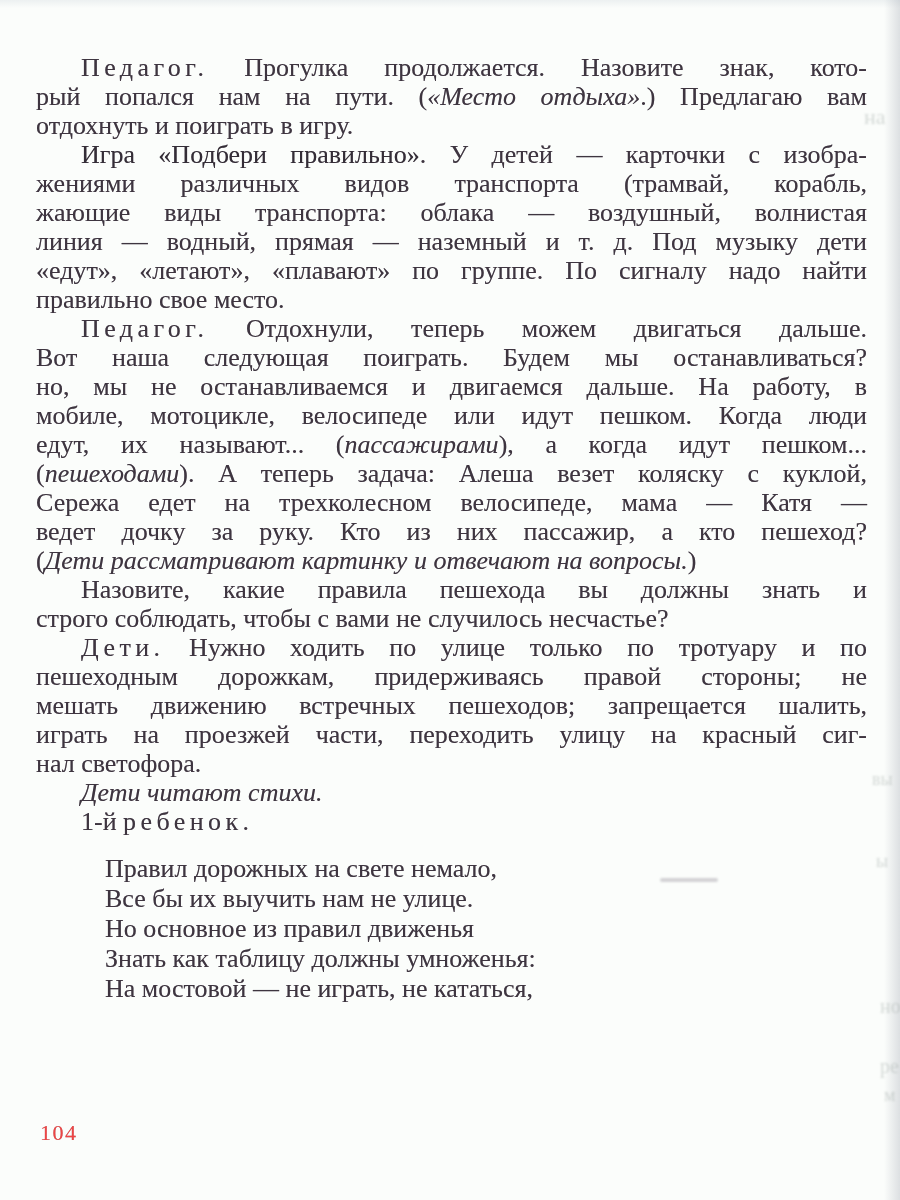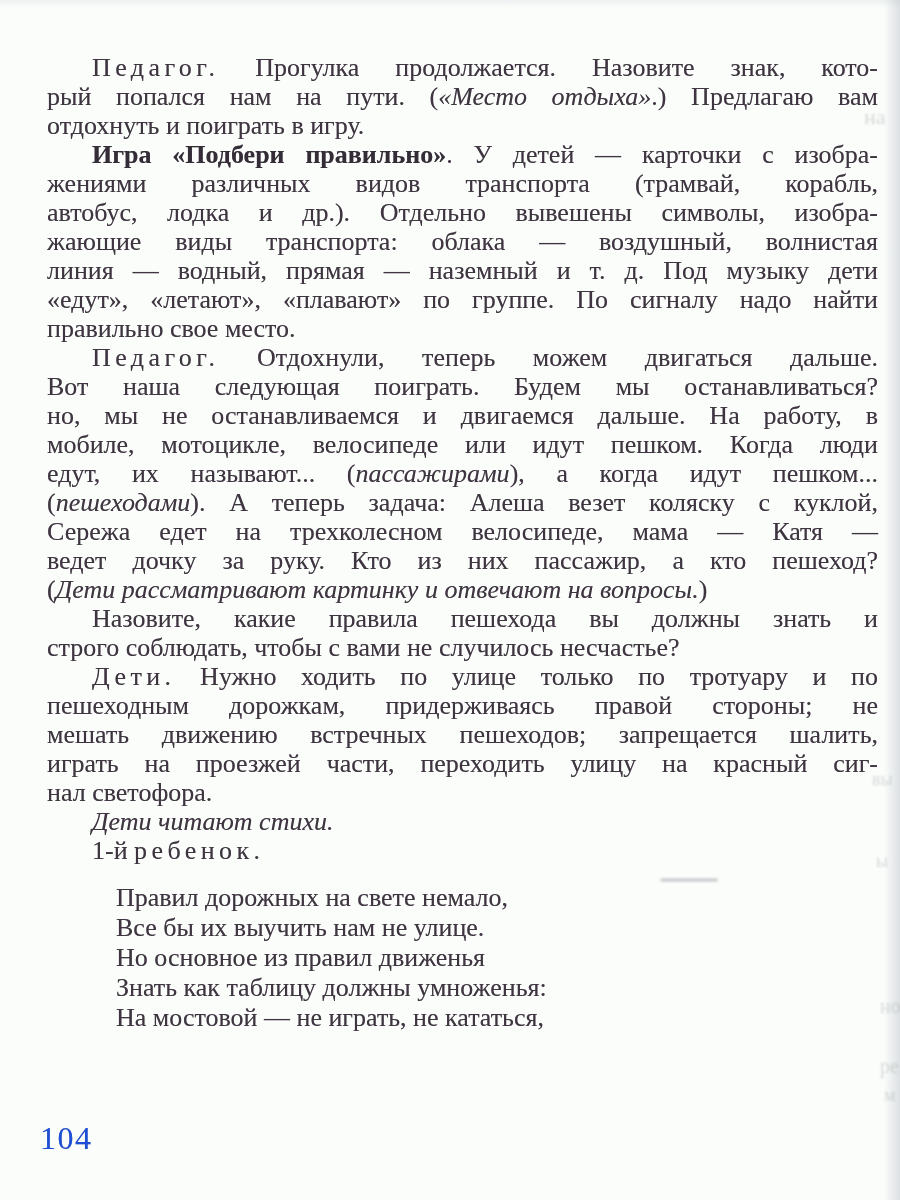--- a/index.html
+++ b/index.html
@@ -5,34 +5,34 @@
 <style>
   html,body{margin:0;padding:0;}
   body{width:900px;height:1200px;background:#ffffff;}
   .page{
     position:relative;width:900px;height:1200px;overflow:hidden;
     background:#fbfdfb;
     font-family:"Liberation Serif","DejaVu Serif",serif;
     color:#3e3540;
   }
   .text-block{
-    position:absolute;left:47px;top:53px;width:831px;
+    position:absolute;left:36px;top:53px;width:831px;
     font-size:26px;line-height:29px;
     text-shadow:0 0 0.6px rgba(62,53,64,0.45);
   }
   .para .line:first-child{text-indent:45px;}
   .line.jl{text-align:justify;text-align-last:justify;}
   .line.last{text-align:left;}
   .it{font-style:italic;}
-  .bd{font-weight:bold;color:#342d37;}
+  .bd{font-weight:normal;color:#342d37;}
   .sp{letter-spacing:0.17em;text-align:center;}
   .poem{margin-left:69px;margin-top:18px;line-height:30px;}
   .page-number{
     position:absolute;left:40px;top:1120px;
-    font-size:32px;letter-spacing:1.5px;color:#1d4ed8;
+    font-size:22px;letter-spacing:1.5px;color:#ef4444;
     text-shadow:0 0 0.6px rgba(62,53,64,0.45);
   }
   .ghost{
     position:absolute;color:#96a09c;opacity:0.38;
     filter:blur(1.3px);font-size:20px;line-height:1;
   }
   .dash-artifact{
     position:absolute;left:660px;top:878px;width:58px;height:4px;
     background:#b9b6bc;opacity:0.6;filter:blur(1px);border-radius:2px;
   }
@@ -57,21 +57,20 @@
   <div class="text-block">
     <div id="paragraphs">
         <div class="para">
           <div class="line jl"><span class="sp">Педагог.</span><span> Прогулка продолжается. Назовите знак, кото-</span></div>
           <div class="line jl"><span>рый попался нам на пути. (</span><span class="it">«Место отдыха»</span><span>.) Предлагаю вам</span></div>
           <div class="line last"><span>отдохнуть и поиграть в игру.</span></div>
         </div>
         <div class="para">
           <div class="line jl"><span class="bd">Игра «Подбери правильно»</span><span>. У детей — карточки с изобра-</span></div>
           <div class="line jl"><span>жениями различных видов транспорта (трамвай, корабль,</span></div>
-          <div class="line jl"><span>автобус, лодка и др.). Отдельно вывешены символы, изобра-</span></div>
           <div class="line jl"><span>жающие виды транспорта: облака — воздушный, волнистая</span></div>
           <div class="line jl"><span>линия — водный, прямая — наземный и т. д. Под музыку дети</span></div>
           <div class="line jl"><span>«едут», «летают», «плавают» по группе. По сигналу надо найти</span></div>
           <div class="line last"><span>правильно свое место.</span></div>
         </div>
         <div class="para">
           <div class="line jl"><span class="sp">Педагог.</span><span> Отдохнули, теперь можем двигаться дальше.</span></div>
           <div class="line jl"><span>Вот наша следующая поиграть. Будем мы останавливаться?</span></div>
           <div class="line jl"><span>но, мы не останавливаемся и двигаемся дальше. На работу, в</span></div>
           <div class="line jl"><span>мобиле, мотоцикле, велосипеде или идут пешком. Когда люди</span></div>

